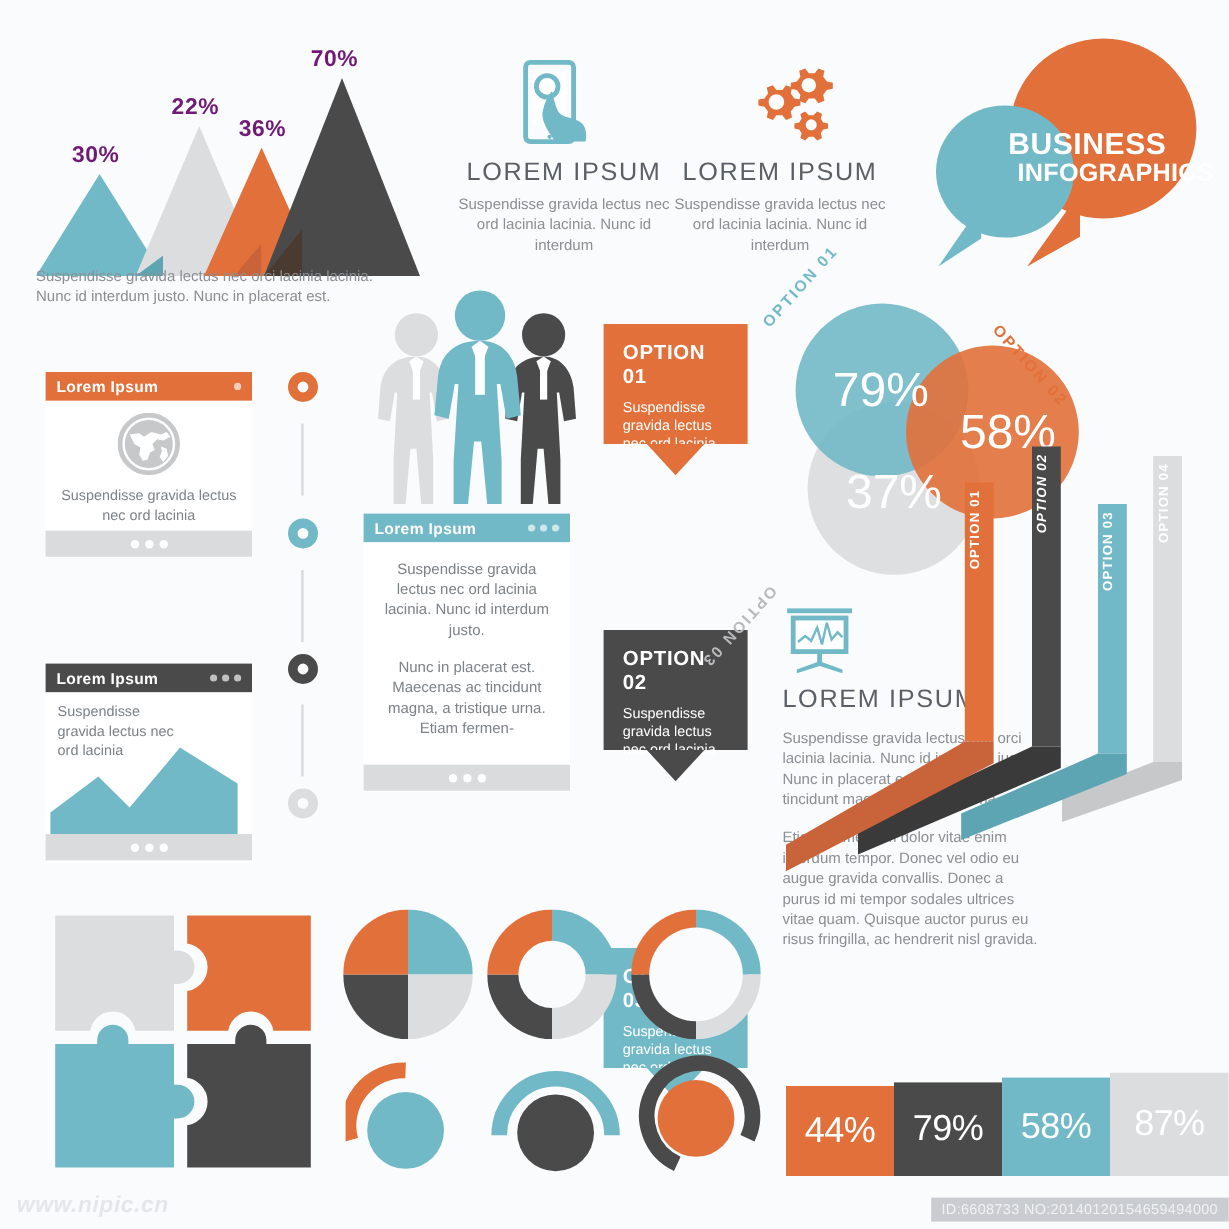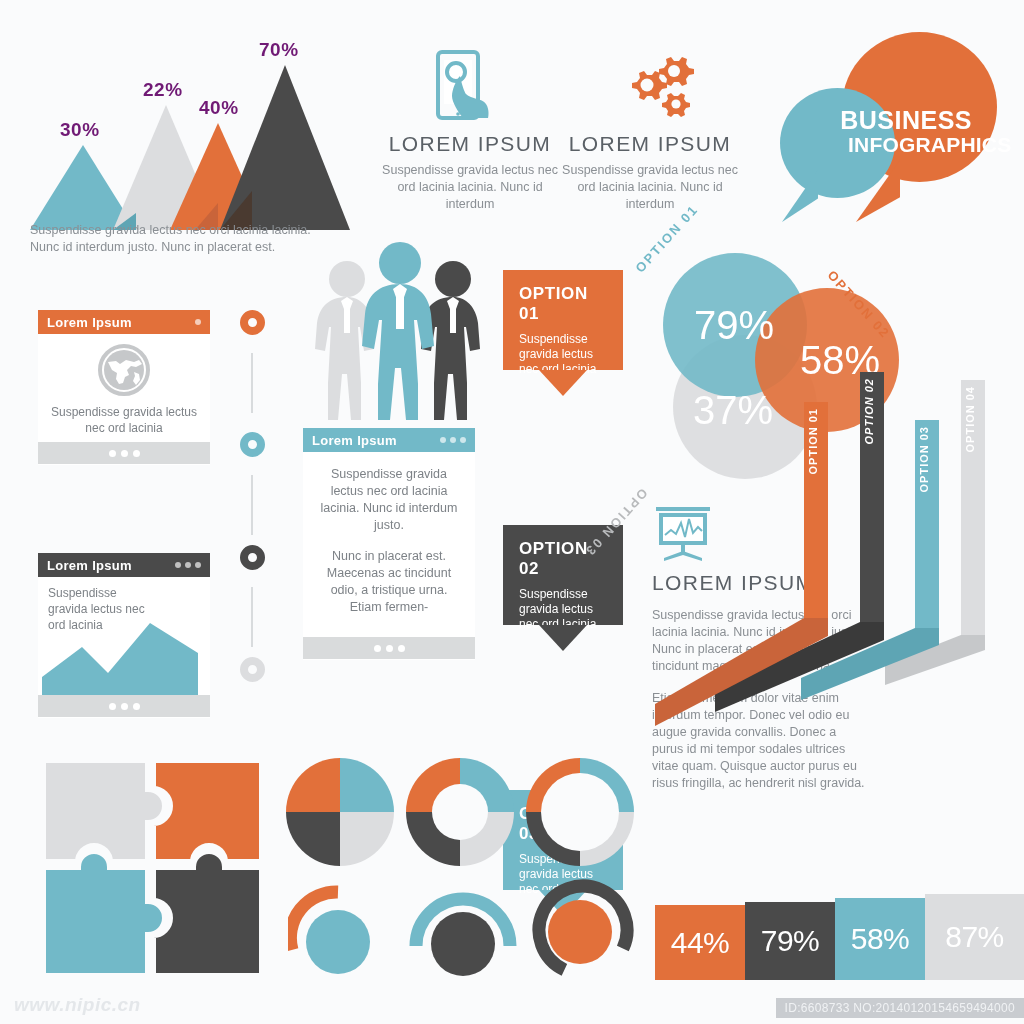--- a/index.html
+++ b/index.html
@@ -80,21 +80,21 @@
     <div class="abs" style="left:195px;top:40px;">
       <div class="tri" style="border-width:0 65px 165px 65px;border-bottom-color:#4a4a4a;"></div>
     </div>
 
     <div class="abs" style="left:88px;top:188px;width:23px;height:17px;background:#5ea5b4;clip-path:polygon(0 100%,100% 100%,100% 0);"></div>
     <div class="abs" style="left:170px;top:178px;width:23px;height:27px;background:#c9643a;clip-path:polygon(0 100%,100% 100%,100% 0);"></div>
     <div class="abs" style="left:195px;top:166px;width:32px;height:39px;background:#4a3a30;clip-path:polygon(100% 100%,0 100%,100% 0);"></div>
 
     <div class="abs pct-label" style="left:35px;top:94px;">30%</div>
     <div class="abs pct-label" style="left:118px;top:54px;">22%</div>
-    <div class="abs pct-label" style="left:174px;top:72px;">40%</div>
+    <div class="abs pct-label" style="left:174px;top:72px;">36%</div>
     <div class="abs pct-label" style="left:234px;top:14px;">70%</div>
   </div>
 
   <div class="abs caption" style="left:30px;top:222px;width:290px;">Suspendisse gravida lectus nec orci lacinia lacinia. Nunc id interdum justo. Nunc in placerat est.</div>
 
   <div class="abs" style="left:380px;top:50px;width:180px;height:170px;text-align:center;">
     <div class="abs" style="left:50px;top:0px;width:80px;height:75px;">
       <svg width="80" height="75" viewBox="0 0 80 75">
         <rect x="8" y="2" width="40" height="66" rx="4" fill="none" stroke="#72b9c8" stroke-width="4"></rect>
         <rect x="14" y="10" width="28" height="44" fill="#fff"></rect>
@@ -228,21 +228,21 @@
     <div class="win-bar" style="background:#72b9c8;">
       <span class="t">Lorem Ipsum</span>
       <span class="dots">
           <i></i>
           <i></i>
           <i></i>
         </span>
     </div>
     <div class="win-body" style="height:185px;padding:14px 14px 0 14px;box-sizing:border-box;text-align:center;">
       <div class="body-text" style="color:#7d8287;font-size:12.5px;line-height:17px;">Suspendisse gravida lectus nec ord lacinia lacinia. Nunc id interdum justo.</div>
-      <div class="body-text" style="color:#7d8287;font-size:12.5px;line-height:17px;margin-top:14px;">Nunc in placerat est. Maecenas ac tincidunt odio, a tristique urna. Etiam fermen-</div>
+      <div class="body-text" style="color:#7d8287;font-size:12.5px;line-height:17px;margin-top:14px;">Nunc in placerat est. Maecenas ac tincidunt magna, a tristique urna. Etiam fermen-</div>
     </div>
     <div class="win-foot">
         <i></i>
         <i></i>
         <i></i>
       </div>
   </div>
 
   <div class="abs opt" style="left:503px;top:270px;width:120px;height:100px;background:#e2703a;">
     <h4>OPTION 01</h4>
@@ -263,21 +263,21 @@
   </div>
 
   <div class="abs" style="left:630px;top:225px;width:290px;height:285px;">
     <svg width="290" height="285" viewBox="0 0 290 285" style="position:absolute;left:0;top:0;">
       <circle cx="115" cy="182" r="72" fill="#dcdddf" opacity="0.95"></circle>
       <circle cx="105" cy="100" r="72" fill="#72b9c8" opacity="0.9"></circle>
       <circle cx="197" cy="135" r="72" fill="#e2703a" opacity="0.9"></circle>
     </svg>
     <div class="abs" style="left:52px;top:78px;width:104px;text-align:center;color:#fff;font-size:40px;">79%</div>
     <div class="abs" style="left:158px;top:113px;width:104px;text-align:center;color:#fff;font-size:40px;">58%</div>
-    <div class="abs" style="left:63px;top:163px;width:104px;color:#fff;font-size:40px;">37%</div>
+    <div class="abs" style="left:63px;top:163px;width:104px;text-align:center;color:#fff;font-size:40px;">37%</div>
 
     <div class="venn-lbl" style="left:8px;top:38px;color:#72b9c8;transform:rotate(-48deg);transform-origin:left center;">OPTION 01</div>
     <div class="venn-lbl" style="left:200px;top:40px;color:#e2703a;transform:rotate(48deg);transform-origin:left center;">OPTION 02</div>
     <div class="venn-lbl" style="left:15px;top:258px;color:#b8babc;transform:rotate(-48deg) scale(-1,-1);transform-origin:left center;">OPTION 03</div>
   </div>
 
   <div class="abs" style="left:652px;top:505px;width:225px;">
     <div style="width:62px;height:56px;">
       <svg width="62" height="56" viewBox="0 0 62 56">
         <rect x="4" y="2" width="54" height="4" fill="#72b9c8"></rect>

